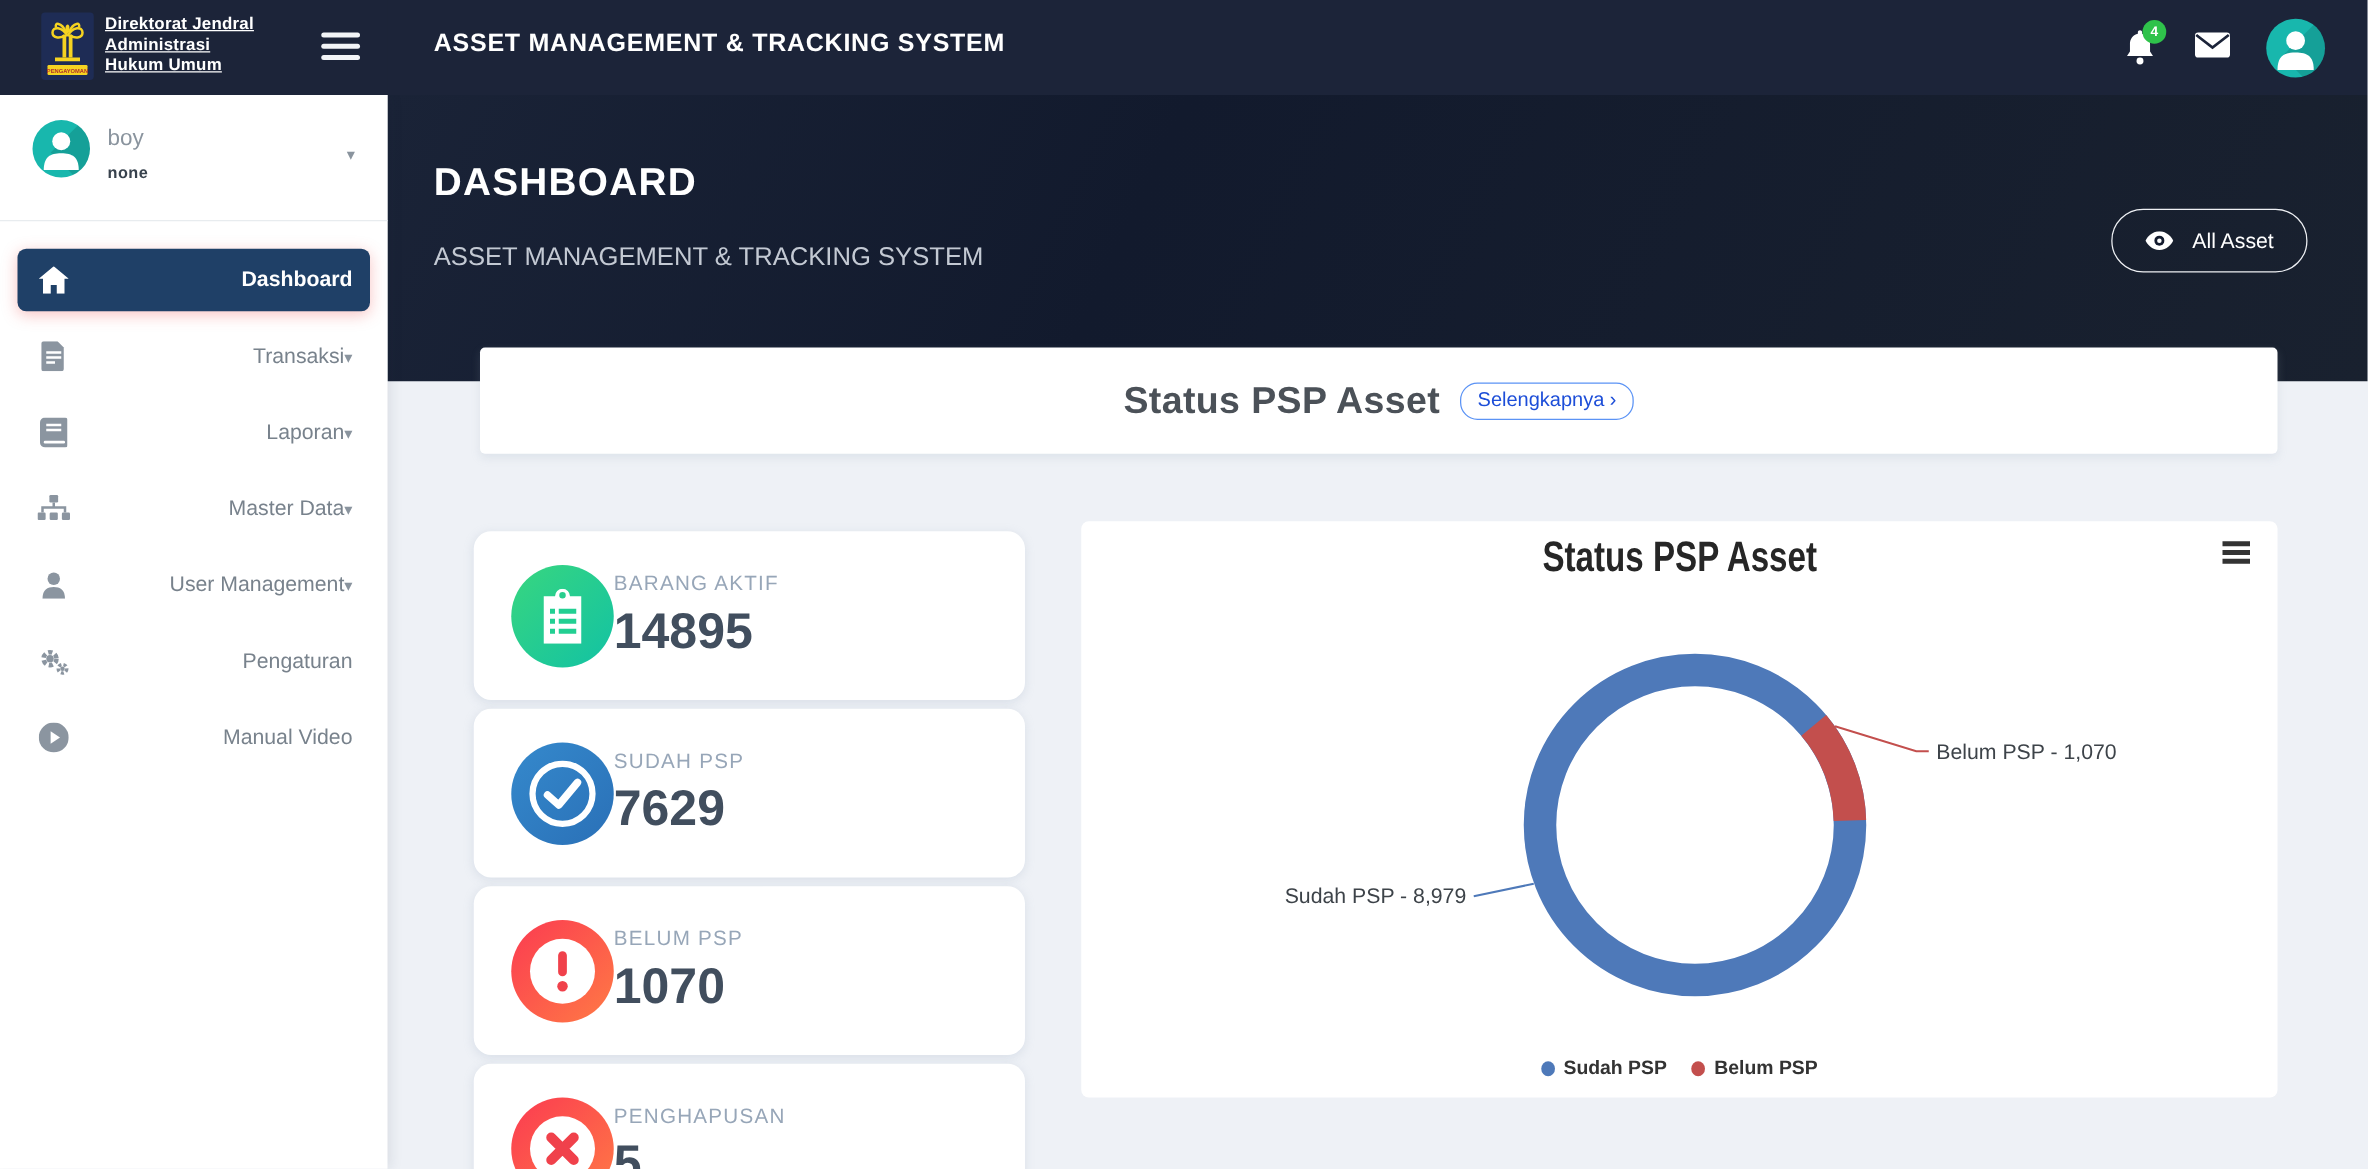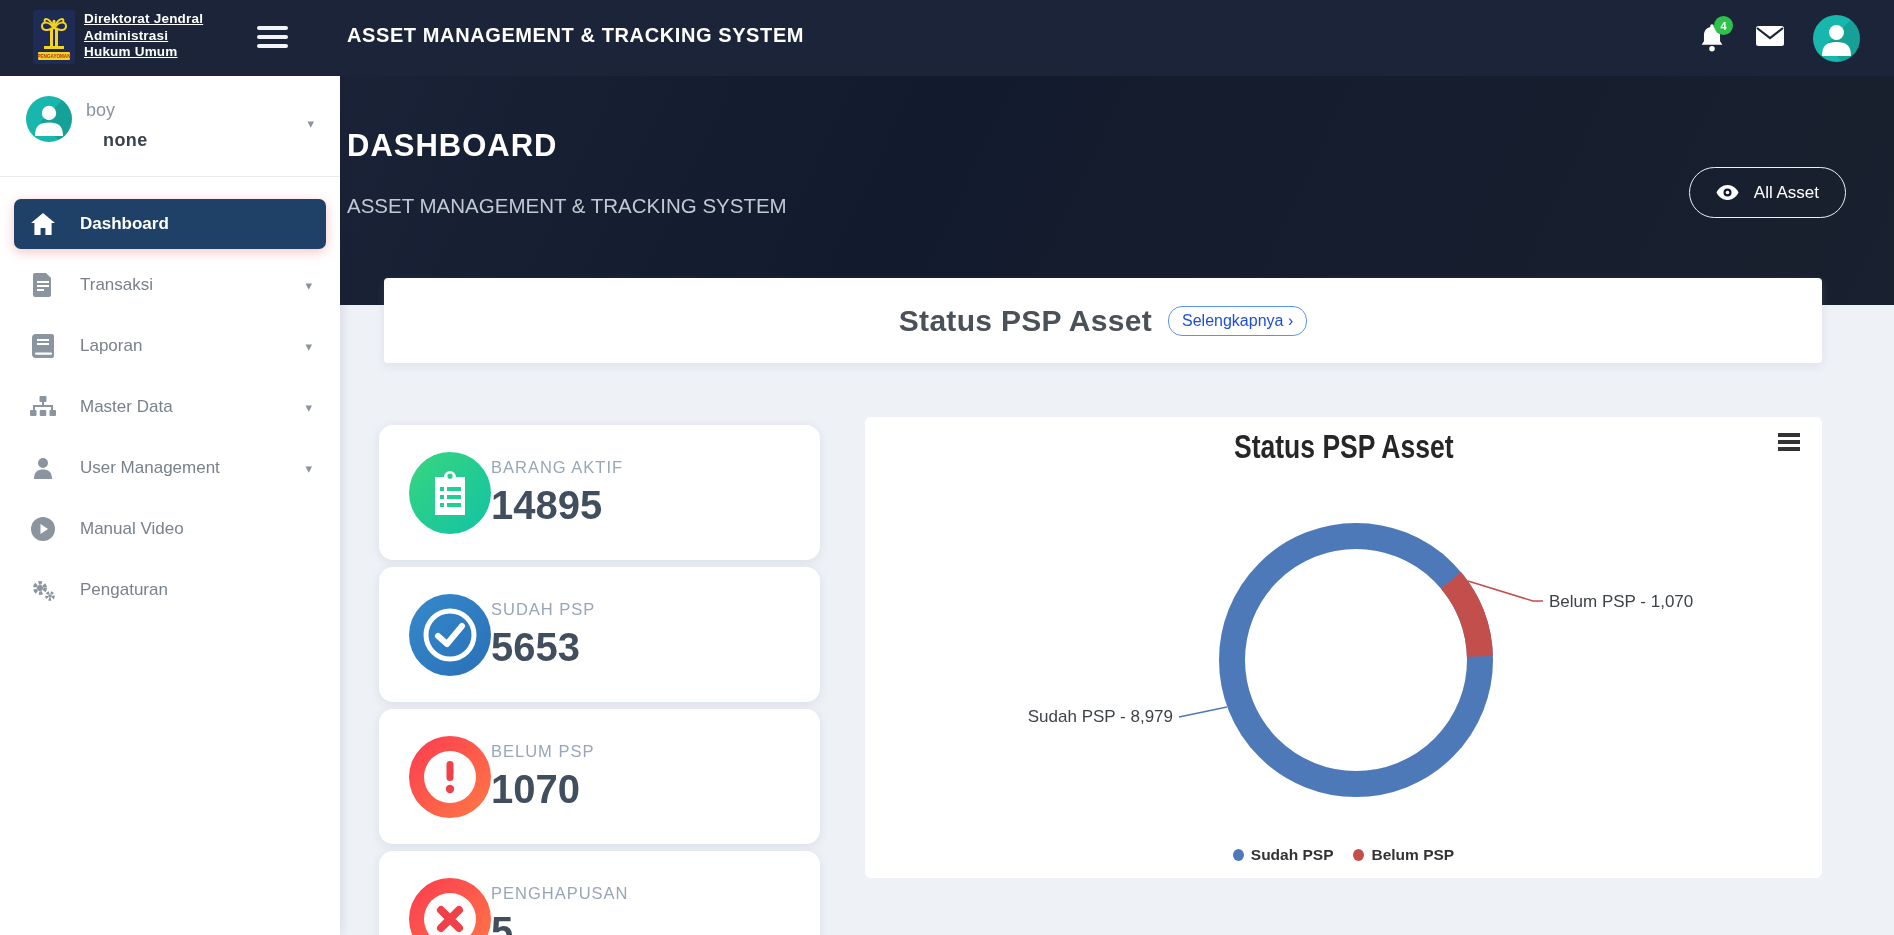--- a/index.html
+++ b/index.html
@@ -23,29 +23,29 @@
   .bell-wrap { position:relative; width:28px; height:32px; }
   .badge { position:absolute; right:-6px; top:-6px; min-width:19px; height:19px; background:#2fc24b;
            border-radius:50%; color:#fff; font-size:11px; font-weight:bold;
            display:flex; align-items:center; justify-content:center; }
   .avatar-big { width:47px; height:47px; border-radius:50%; background:#18b7ad; position:relative; overflow:hidden; }
   .avatar-big::after { content:""; position:absolute; right:-14px; top:10px; width:40px; height:40px;
            background:rgba(0,0,0,.12); transform:rotate(45deg); }
   .person-glyph { position:absolute; left:0; top:0; width:100%; height:100%; z-index:2; }
 
   
-  .sidebar { position:absolute; left:0; top:76px; width:340px; height:859px; background:#fff;
-             box-shadow:2px 0 10px rgba(30,40,60,.10); z-index:20; }
+  .sidebar { position:absolute; left:0; top:76px; width:310px; height:859px; background:#fff;
+             box-shadow:2px 0 10px rgba(30,40,60,.10); z-index:20;text-align:right; }
   .user-block { position:relative; height:100px; }
   .user-avatar { position:absolute; left:26px; top:20px; width:46px; height:46px; border-radius:50%;
                  background:#18b7ad; overflow:hidden; }
   .user-avatar::after { content:""; position:absolute; right:-12px; top:8px; width:36px; height:36px;
                  background:rgba(0,0,0,.12); transform:rotate(45deg); }
   .user-name { position:absolute; left:86px; top:24px; font-size:18px; color:#8a949e; }
-  .user-role { position:absolute; left:103px; top:54px; font-size:18px; font-weight:bold;
+  .user-role { position:absolute; left:86px; top:54px; font-size:13px; font-weight:bold;
                color:#38424d; letter-spacing:.4px; }
   .user-caret { position:absolute; right:26px; top:40px; color:#8a949e; font-size:13px; }
   .side-divider { height:1px; background:#e8ecef; }
   .menu { padding:22px 14px 0 14px; list-style:none; }
   .menu-item { height:50px; margin-bottom:11px; display:flex; align-items:center;
                padding:0 14px 0 16px; border-radius:7px; cursor:pointer; color:#78828c; }
   .menu-item .mi-icon { width:26px; margin-right:24px; color:#8b95a0; display:flex;
                align-items:center; justify-content:center; }
   .menu-item .mi-label { flex:1; font-size:17px; }
   .menu-item .mi-caret { font-size:13px; color:#8a949e; }
@@ -227,41 +227,41 @@
         <svg width="20" height="22" viewBox="0 0 20 22" fill="currentColor">
           <circle cx="10" cy="6" r="5"></circle>
           <path d="M1 22 C1 14.5 5 12.5 10 12.5 C15 12.5 19 14.5 19 22 Z"></path>
         </svg>
       </span>
       <span class="mi-label">User Management</span>
       <span class="mi-caret">▾</span>
     </li>
     <li class="menu-item">
       <span class="mi-icon">
-        <svg width="24" height="24" viewBox="0 0 24 24">
-          <circle cx="12" cy="12" r="12" fill="currentColor"></circle>
-          <path d="M9.5 7 L17 12 L9.5 17 Z" fill="#fff"></path>
-        </svg>
-      </span>
-      <span class="mi-label">Manual Video</span>
-    </li>
-    <li class="menu-item">
-      <span class="mi-icon">
         <svg width="26" height="24" viewBox="0 0 26 24" fill="currentColor">
           <g>
             <circle cx="10" cy="10" r="5.2" fill="none" stroke="currentColor" stroke-width="3.6" stroke-dasharray="3.4 2.2"></circle>
             <circle cx="10" cy="10" r="3"></circle>
           </g>
           <g>
             <circle cx="20" cy="18" r="3.4" fill="none" stroke="currentColor" stroke-width="2.8" stroke-dasharray="2.4 1.7"></circle>
             <circle cx="20" cy="18" r="1.8"></circle>
           </g>
         </svg>
       </span>
       <span class="mi-label">Pengaturan</span>
+    </li>
+    <li class="menu-item">
+      <span class="mi-icon">
+        <svg width="24" height="24" viewBox="0 0 24 24">
+          <circle cx="12" cy="12" r="12" fill="currentColor"></circle>
+          <path d="M9.5 7 L17 12 L9.5 17 Z" fill="#fff"></path>
+        </svg>
+      </span>
+      <span class="mi-label">Manual Video</span>
     </li>
   </ul>
 </div>
 
 <div class="main">
   <div class="hero"></div>
   <div class="page-title">DASHBOARD</div>
   <div class="page-subtitle">ASSET MANAGEMENT &amp; TRACKING SYSTEM</div>
   <button class="all-asset-btn">
     <span style="display:flex;">
@@ -300,21 +300,21 @@
 
     <div class="stat-card">
       <div class="stat-icon blue">
         <svg width="58" height="58" viewBox="0 0 58 58">
           <circle cx="29" cy="29" r="24" fill="none" stroke="#fff" stroke-width="5"></circle>
           <path d="M17 30 L26 38 L41 20" fill="none" stroke="#fff" stroke-width="6" stroke-linecap="round" stroke-linejoin="round"></path>
         </svg>
       </div>
       <div class="stat-texts">
         <div class="stat-label">SUDAH PSP</div>
-        <div class="stat-value">5653</div>
+        <div class="stat-value">7629</div>
       </div>
     </div>
 
     <div class="stat-card">
       <div class="stat-icon red">
         <svg width="58" height="58" viewBox="0 0 58 58">
           <circle cx="29" cy="29" r="26" fill="#fff"></circle>
           <rect x="25.5" y="13" width="7" height="20" rx="3.5" fill="#f0414b"></rect>
           <circle cx="29" cy="41" r="4.2" fill="#f0414b"></circle>
         </svg>

